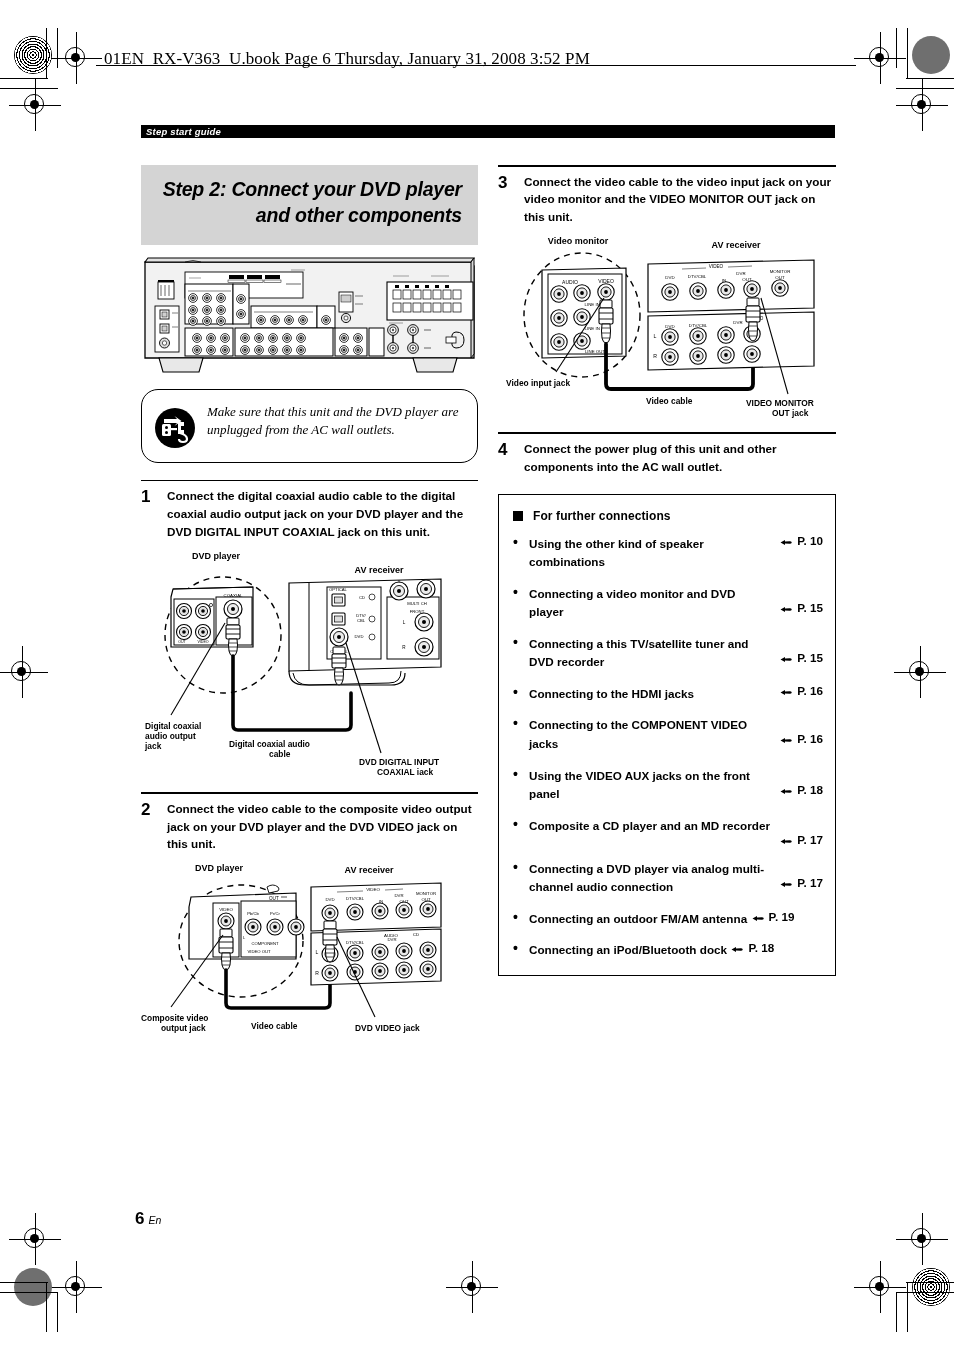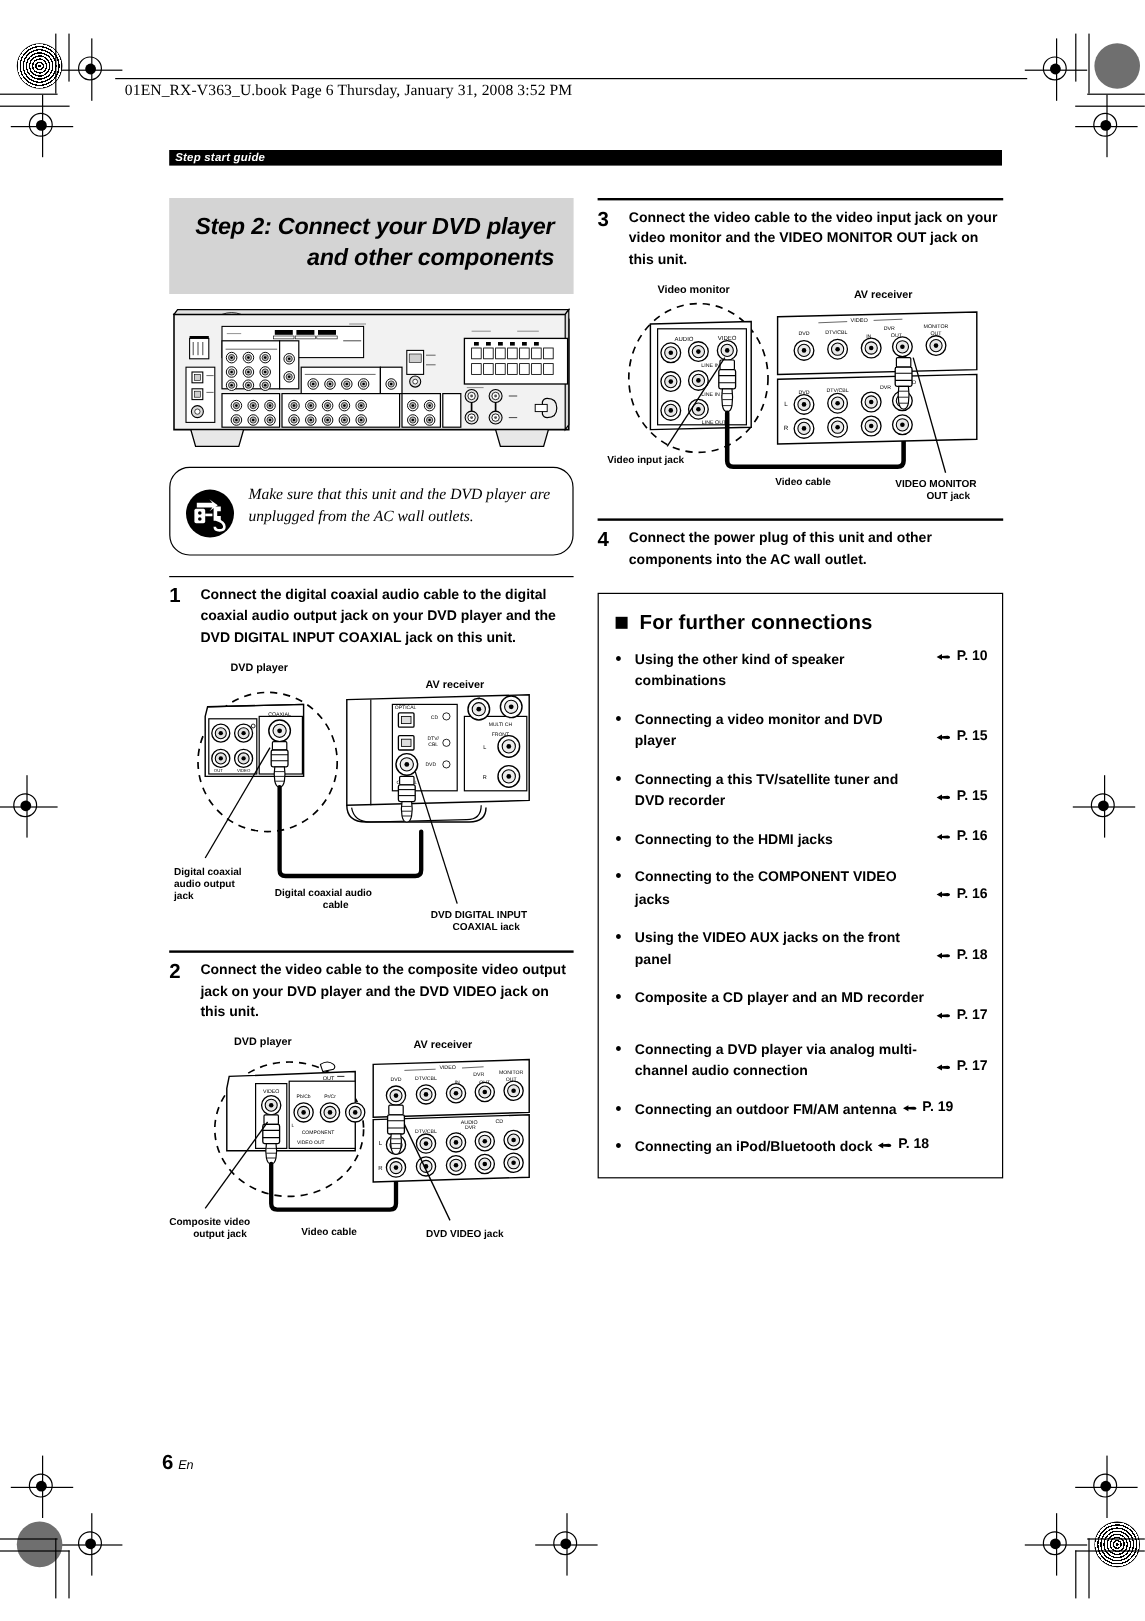--- a/index.html
+++ b/index.html
@@ -19,22 +19,22 @@
   .halftone{position:absolute;width:38px;height:38px;border-radius:50%;
        background:
          repeating-radial-gradient(circle at 50% 50%, #000 0 1.1px, #fff 1.1px 2.6px);
        }
   .halftone.flat{background:#6f6f6f;border-radius:50%;}
 
   .trimline{position:absolute;background:#000;}
 
   
   .header-line{position:absolute;left:96px;top:65px;width:760px;height:1px;background:#000;}
-  .header-text{position:absolute;left:104px;top:67px;font-family:"Liberation Serif",serif;
-       font-size:13px;letter-spacing:0.1px;white-space:nowrap;}
+  .header-text{position:absolute;left:104px;top:49px;font-family:"Liberation Serif",serif;
+       font-size:17px;letter-spacing:0.1px;white-space:nowrap;}
 
   .kicker{position:absolute;left:141px;top:125px;width:694px;height:13px;background:#000;}
   .kicker span{position:absolute;left:5px;top:0px;color:#fff;font-size:9.5px;
        font-style:italic;font-weight:bold;line-height:13px;letter-spacing:0.2px;}
 
   .col-left{position:absolute;left:141px;top:165px;width:337px;}
   .col-right{position:absolute;left:498px;top:165px;width:338px;}
 
   
   .step-title{background:#d4d4d4;padding:12px 16px 16px 16px;box-sizing:border-box;width:337px;}
@@ -59,21 +59,21 @@
 
   
   .figure{position:relative;margin:6px auto 0 auto;}
   .figure svg{display:block;}
 
   
   .ffc{margin-top:18px;border:1.3px solid #000;box-sizing:border-box;width:338px;
        padding:14px 12px 16px 14px;}
   .ffc-head{display:flex;align-items:center;gap:10px;margin-bottom:11px;}
   .ffc-head .sq{width:10px;height:10px;background:#000;flex:0 0 auto;}
-  .ffc-head h2{margin:0;font-size:17px;font-weight:bold;letter-spacing:0.1px;}
+  .ffc-head h2{margin:0;font-size:12px;font-weight:bold;letter-spacing:0.1px;}
   .ffc ul{list-style:none;margin:0;padding:0;}
   .ffc li{display:flex;gap:9px;margin-bottom:13px;}
   .ffc li:last-child{margin-bottom:0;}
   .ffc .bullet{flex:0 0 auto;width:7px;font-size:14px;line-height:1.15;font-weight:bold;}
   .ffc .li-body{flex:1 1 auto;position:relative;}
   .ffc .li-text{font-size:11.7px;font-weight:bold;line-height:1.5;}
   .ffc .pageref{display:inline-flex;align-items:center;gap:4px;font-size:11.7px;
        font-weight:bold;white-space:nowrap;}
   .ffc .inline-ref{float:right;margin-left:8px;}
   .ffc .ref-row{text-align:right;}

